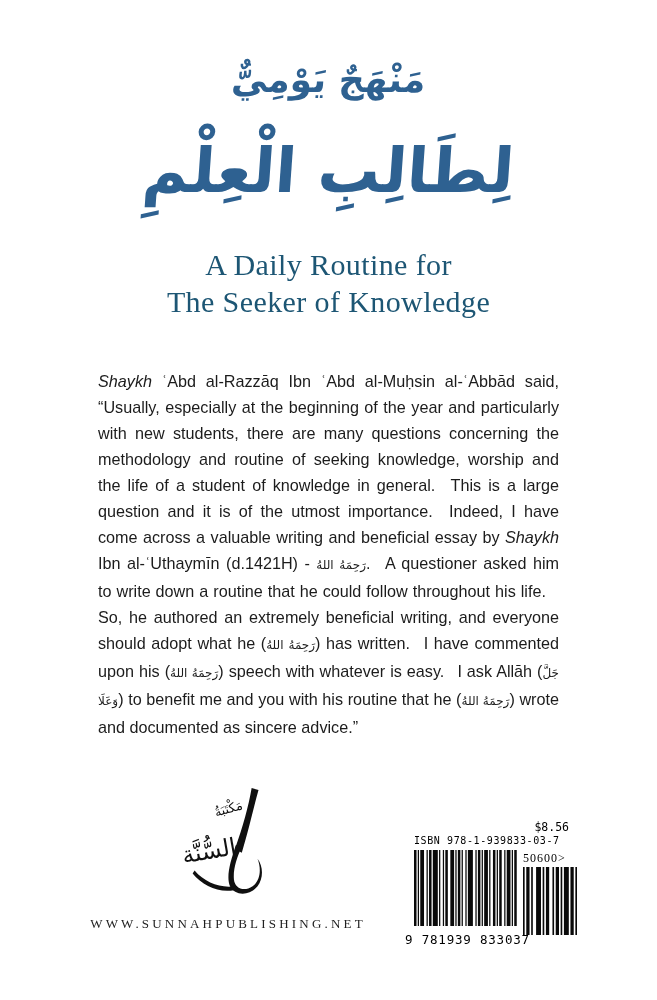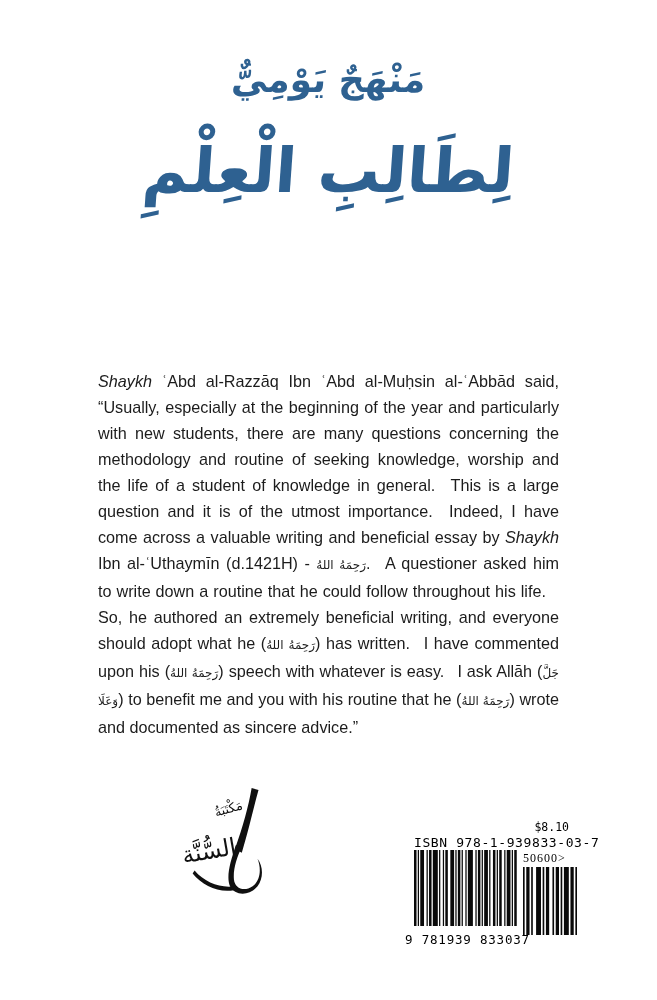--- a/index.html
+++ b/index.html
@@ -48,51 +48,56 @@
     text-align:center;
     font-family:"Liberation Serif",serif;
     font-size:13px;letter-spacing:3.2px;color:#1f1f1f;
   }
   
   .barcode{
     position:absolute;left:405px;top:820px;width:190px;height:130px;
     font-family:"DejaVu Sans Mono",monospace;color:#000;
   }
   .bc-price{position:absolute;top:0;left:0;width:164px;text-align:right;font-size:11.5px;}
-  .bc-isbn{position:absolute;top:15px;left:9px;font-size:13px;letter-spacing:0.6px;white-space:nowrap;}
+  .bc-isbn{position:absolute;top:15px;left:9px;font-size:10px;letter-spacing:0.6px;white-space:nowrap;}
   .bc-main-bars{position:absolute;top:30px;left:9px;}
   .bc-digits{position:absolute;top:105px;left:0;font-size:12.5px;letter-spacing:0.8px;white-space:nowrap;margin-top:7px;}
   .bc-addon-num{position:absolute;top:31px;left:118px;font-size:12px;letter-spacing:1px;font-family:Liberation Serif, serif;}
   .bc-addon-bars{position:absolute;top:47px;left:118px;}
 </style>
 </head>
 <body>
 
 <div class="page">
 
   <div class="arabic-title">
     <div class="ar-line1">مَنْهَجٌ يَوْمِيٌّ</div>
     <div class="ar-line2">لِطَالِبِ الْعِلْمِ</div>
   </div>
 
+  <h1 class="title">
+    <span>A Daily Routine for</span><br>
+    <span>The Seeker of Knowledge</span>
+  </h1>
 
   <p class="body-text" id="paragraph"><span class="it">Shaykh</span><span> ʿAbd al-Razzāq Ibn ʿAbd al-Muḥsin al-ʿAbbād said, “Usually, especially at the beginning of the year and particularly with new students, there are many questions concerning the methodology and routine of seeking knowledge, worship and the life of a student of knowledge in general.  This is a large question and it is of the utmost importance.  Indeed, I have come across a valuable writing and beneficial essay by </span><span class="it">Shaykh</span><span> Ibn al-ʿUthaymīn (d.1421H) - </span><span class="ar">رَحِمَهُ اللهُ</span><span>.  A questioner asked him to write down a routine that he could follow throughout his life.  So, he authored an extremely beneficial writing, and everyone should adopt what he (</span><span class="ar">رَحِمَهُ اللهُ</span><span>) has written.  I have commented upon his (</span><span class="ar">رَحِمَهُ اللهُ</span><span>) speech with whatever is easy.  I ask Allāh (</span><span class="ar">جَلَّ وَعَلَا</span><span>) to benefit me and you with his routine that he (</span><span class="ar">رَحِمَهُ اللهُ</span><span>) wrote and documented as sincere advice.”</span></p>
 
   <svg class="logo" viewBox="0 0 100 120">
 
     <path d="M72,2 C69,20 63,42 55,64 L62,68 C69,45 75,18 79,4 Z" fill="#101010"></path>
     <path d="M56,60 C50,78 46,92 50,102 C55,112 70,112 78,102 C84,94 84,82 78,74 C82,84 81,96 73,102 C64,108 55,104 54,95 C53,85 57,72 62,62 Z" fill="#101010"></path>
     <path d="M14,86 C24,98 40,104 54,102 L54,106 C38,109 22,101 12,89 Z" fill="#101010"></path>
     <text x="50" y="30" font-size="13" text-anchor="middle" direction="rtl" transform="rotate(-16 40 30)">مَكْتَبَةُ</text>
     <text x="30" y="74" font-size="24" text-anchor="middle" direction="rtl" transform="rotate(-10 30 74)">السُّنَّة</text>
   </svg>
 
+  <div class="website">WWW.SUNNAHPUBLISHING.NET</div>
 
   <div class="barcode">
-    <div class="bc-price">$8.10</div>
+    <div class="bc-price">$8.56</div>
     <div class="bc-isbn">ISBN 978-1-939833-03-7</div>
     <svg class="bc-main-bars" id="mainBars" width="104" height="76">
         <rect x="0" y="0" width="2.5060240963855422" height="76" fill="#0a0a0a"></rect>
         <rect x="3.7590361445783134" y="0" width="1.2530120481927711" height="76" fill="#0a0a0a"></rect>
         <rect x="6.265060240963855" y="0" width="3.7590361445783134" height="76" fill="#0a0a0a"></rect>
         <rect x="12.53012048192771" y="0" width="1.2530120481927711" height="76" fill="#0a0a0a"></rect>
         <rect x="15.036144578313253" y="0" width="2.5060240963855422" height="76" fill="#0a0a0a"></rect>
         <rect x="18.795180722891565" y="0" width="5.0120481927710845" height="76" fill="#0a0a0a"></rect>
         <rect x="25.06024096385542" y="0" width="1.2530120481927711" height="76" fill="#0a0a0a"></rect>
         <rect x="28.819277108433734" y="0" width="1.2530120481927711" height="76" fill="#0a0a0a"></rect>

